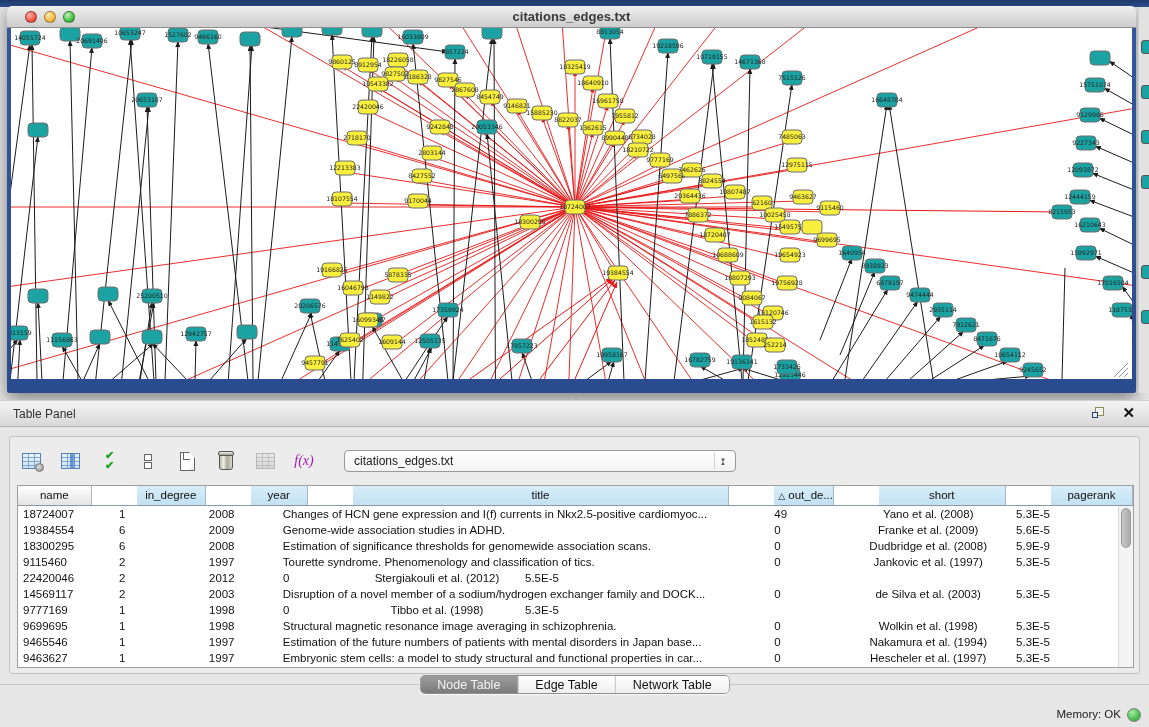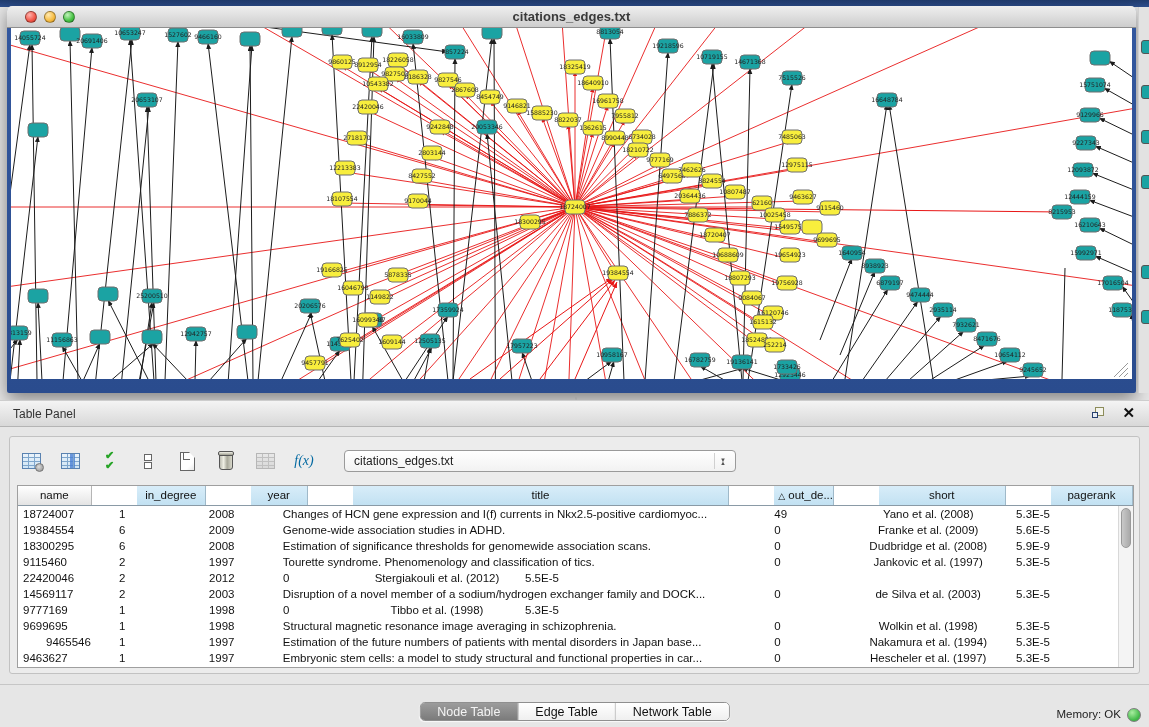--- a/index.html
+++ b/index.html
@@ -62,21 +62,21 @@
   .ic-checks div { height:10px; }
   .ic-boxes div { width:8px; height:7px; border:1px solid #666; background:#fff; margin:1px auto; }
   .ic-file { position:relative; width:15px; height:19px; background:linear-gradient(135deg,#fff 70%,#e8e8e8); border:1px solid #666; }
   .ic-file:before { content:""; position:absolute; right:-1px; top:-1px; border-style:solid; border-width:0 6px 6px 0; border-color:transparent #ececec transparent transparent; }
   .ic-file:after { content:""; position:absolute; right:4px; top:0px; width:6px; height:6px; border-left:1px solid #666; border-bottom:1px solid #666; }
   .ic-trash { position:relative; width:14px; height:17px; background:linear-gradient(90deg,#bdbdb2,#efefe4 30%,#a8a89a 60%,#d9d9cc); border:1px solid #555; border-radius:2px 2px 3px 3px; }
   .ic-trash:before { content:""; position:absolute; left:-2px; top:-3px; right:-2px; height:3px; background:linear-gradient(#f2f2e8,#9d9d90); border:1px solid #555; border-radius:2px; }
   .ic-tablegray { position:relative; width:19px; height:16px; border:1px solid #9a9a9a; background:linear-gradient(#e6e6e6,#cfcfcf); opacity:.65; }
   .ic-tablegray:before { content:""; position:absolute; left:0; top:3px; right:0; height:1px; background:#aaa; box-shadow:0 4px 0 #aaa, 0 8px 0 #aaa; }
   .ic-tablegray:after { content:""; position:absolute; top:0; left:5px; bottom:0; width:1px; background:#aaa; box-shadow:6px 0 0 #aaa; }
-  .ic-fx { font-family:"Liberation Serif", serif; font-style:italic; font-size:14px; color:#0369a1; }
+  .ic-fx { font-family:"Liberation Serif", serif; font-style:italic; font-size:14px; color:#a21caf; }
 
   .tp-combo { position:relative; margin-left:14px; width:392px; height:22px; border:1px solid #9a9a9a; border-radius:4px;
     background:linear-gradient(#ffffff,#f2f2f2); font-size:12px; color:#222; line-height:20px; padding-left:9px; }
   .tp-combo .stepper { position:absolute; right:6px; top:3px; width:9px; height:15px; color:#555; }
   .tp-combo .stepper:before { content:"▲"; position:absolute; top:-1px; left:0; font-size:6px; }
   .tp-combo .stepper:after { content:"▼"; position:absolute; bottom:-1px; left:0; font-size:6px; }
   .tp-combo .sep { position:absolute; right:20px; top:2px; bottom:2px; width:1px; background:#d0d0d0; }
 
   
   .tp-table { position:absolute; left:7px; top:48px; width:1117px; height:183px; background:#fff; border:1px solid #9f9f9f; }
@@ -90,21 +90,21 @@
   .td { font-size:11.5px; color:#111; line-height:16px; padding-left:5px; overflow:hidden; white-space:nowrap; }
   .td.center { text-align:center; padding-left:0; }
   .vscroll { position:absolute; right:0; top:20px; bottom:0; width:15px; background:#f4f4f4; border-left:1px solid #d8d8d8; }
   .vthumb { position:absolute; left:2px; top:2px; width:10px; height:40px; border-radius:5px;
     background:linear-gradient(90deg,#c9c9c9,#a9a9a9); border:1px solid #999; }
 
   
   .tabs-row { position:absolute; left:0; top:275px; width:100%; height:20px; }
   .tabs-row .rule { position:absolute; left:0; right:0; top:9px; height:1px; background:#c6c6c6; }
   .seg { position:absolute; left:50%; transform:translateX(-50%); top:0; display:flex; height:19px;
-    border:1px solid #8f8f8f; border-radius:5px; overflow:hidden; background:#fff; box-shadow:0 1px 1px rgba(255,255,255,.8);margin-top:27px; }
+    border:1px solid #8f8f8f; border-radius:5px; overflow:hidden; background:#fff; box-shadow:0 1px 1px rgba(255,255,255,.8); }
   .seg .tab { font-size:12.5px; line-height:18px; padding:0 17px; color:#111; background:linear-gradient(#ffffff,#efefef); border-right:1px solid #b9b9b9; }
   .seg .tab:last-child { border-right:none; }
   .seg .tab.sel { background:linear-gradient(#9c9c9c,#7b7b7b); color:#f4f4f4; }
 
   
   .statusbar { position:absolute; left:0; bottom:0; width:100%; height:26px; }
   .mem { position:absolute; right:28px; bottom:7px; font-size:11.5px; color:#222; }
   .led { position:absolute; right:8px; bottom:5px; width:14px; height:14px; border-radius:50%;
     border:1px solid #7e7e7e; background:radial-gradient(circle at 35% 30%, #a8eda0, #43bb4a 65%, #2f9e3c); }
 </style>
@@ -958,21 +958,21 @@
             <div class="tr">
               <div class="td" style="width: 96px;">9699695</div>
               <div class="td" style="width: 90px;">1</div>
               <div class="td" style="width: 74px;">1998</div>
               <div class="td" style="width: 492px;">Structural magnetic resonance image averaging in schizophrenia.</div>
               <div class="td" style="width: 76px;">0</div>
               <div class="td center" style="width: 166px;">Wolkin et al. (1998)</div>
               <div class="td" style="width: 107px;">5.3E-5</div>
             </div>
             <div class="tr">
-              <div class="td" style="width: 96px; text-align: center;">9465546</div>
+              <div class="td" style="width: 96px;">9465546</div>
               <div class="td" style="width: 90px;">1</div>
               <div class="td" style="width: 74px;">1997</div>
               <div class="td" style="width: 492px;">Estimation of the future numbers of patients with mental disorders in Japan base...</div>
               <div class="td" style="width: 76px;">0</div>
               <div class="td center" style="width: 166px;">Nakamura et al. (1994)</div>
               <div class="td" style="width: 107px;">5.3E-5</div>
             </div>
             <div class="tr">
               <div class="td" style="width: 96px;">9463627</div>
               <div class="td" style="width: 90px;">1</div>

